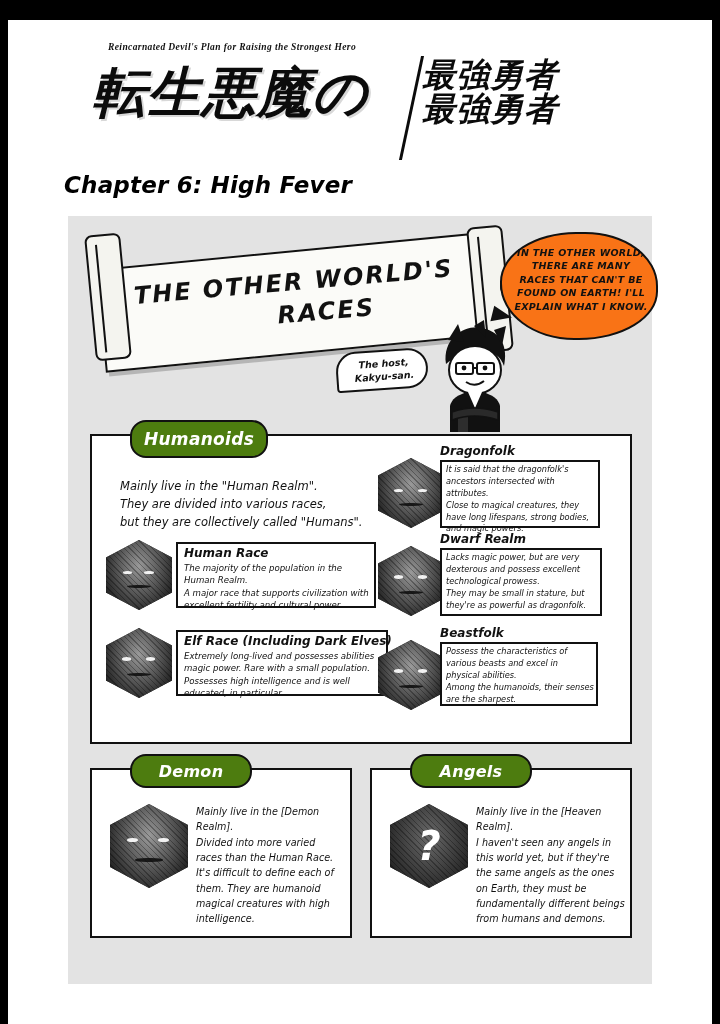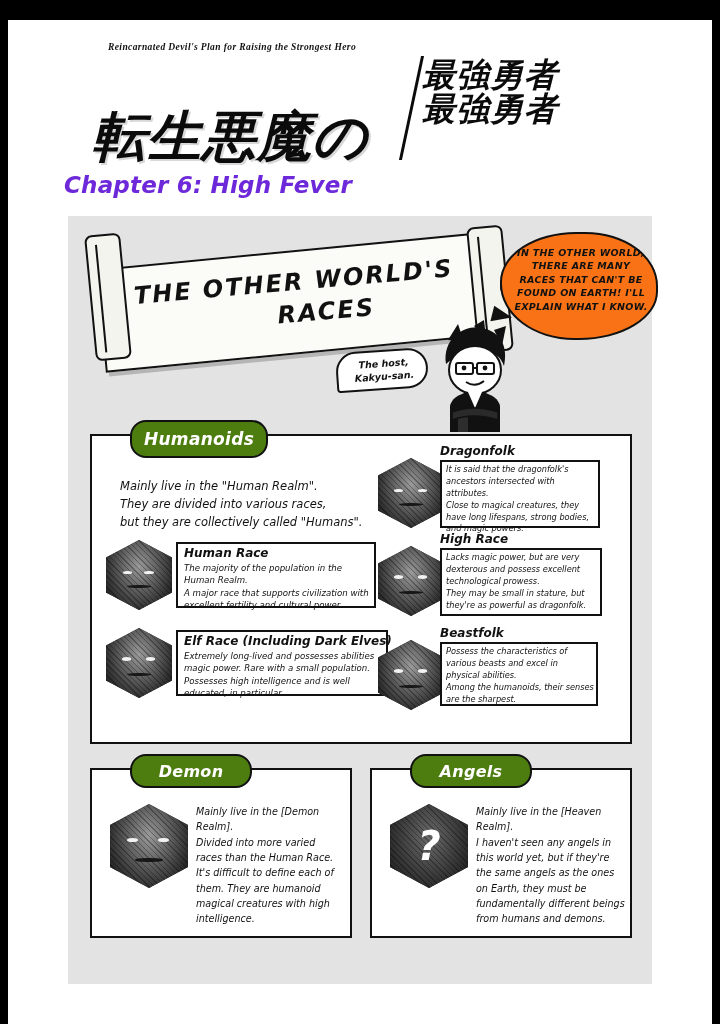--- a/index.html
+++ b/index.html
@@ -47,21 +47,20 @@
   .logo-jp {
     position: absolute;
     left: 0; top: 8px;
     font-family: "DejaVu Sans", sans-serif;
     font-size: 54px;
     font-weight: bold;
     letter-spacing: 1px;
     color: #0b0b0b;
     line-height: 1;
     text-shadow: 2px 2px 0 #d8d8d8, -1px -1px 0 #fff;
-    margin-top: 44px;
   }
   .logo-right {
     position: absolute;
     left: 330px; top: 0px;
     width: 218px;
     text-align: left;
   }
   .logo-r1, .logo-r2 {
     font-family: "DejaVu Sans", sans-serif;
     font-size: 33px;
@@ -77,21 +76,21 @@
     background: #0b0b0b;
     transform: skewX(-12deg);
   }
   .chapter-title {
     position: absolute;
     left: 56px; top: 152px;
     font-family: "DejaVu Sans", sans-serif;
     font-size: 23px;
     font-weight: bold;
     letter-spacing: 0.2px;
-    color: #6d28d9;
+    color: #000000;
   }
 
   
   .gray-panel {
     position: absolute;
     left: 60px; top: 196px;
     width: 584px; height: 768px;
     background: #e3e3e3;
   }
 
@@ -414,21 +413,21 @@
 Close to magical creatures, they have long lifespans, strong bodies, and magic powers.</div>
 
       <div class="hex" style="left:310px; top:330px; width:66px; height:70px;">
         <div class="face"></div>
           <div class="hatch"></div>
         <div class="eye" style="left:24%; top:42%;"></div>
         <div class="eye" style="left:60%; top:42%;"></div>
         <div class="mouth"></div>
       </div>
       <div class="tagbox" style="left:372px; top:332px; width:162px; height:68px;"></div>
-      <div class="tag-title" style="left:372px; top:316px;">High Race</div>
+      <div class="tag-title" style="left:372px; top:316px;">Dwarf Realm</div>
       <div class="body-text" style="left:378px; top:336px; width:152px; font-size:8.2px; line-height:1.45; white-space:pre-line;">Lacks magic power, but are very dexterous and possess excellent technological prowess.
 They may be small in stature, but they're as powerful as dragonfolk.</div>
 
       <div class="hex" style="left:310px; top:424px; width:66px; height:70px;">
         <div class="face"></div>
           <div class="hatch"></div>
         <div class="eye" style="left:24%; top:42%;"></div>
         <div class="eye" style="left:60%; top:42%;"></div>
         <div class="mouth"></div>
       </div>

